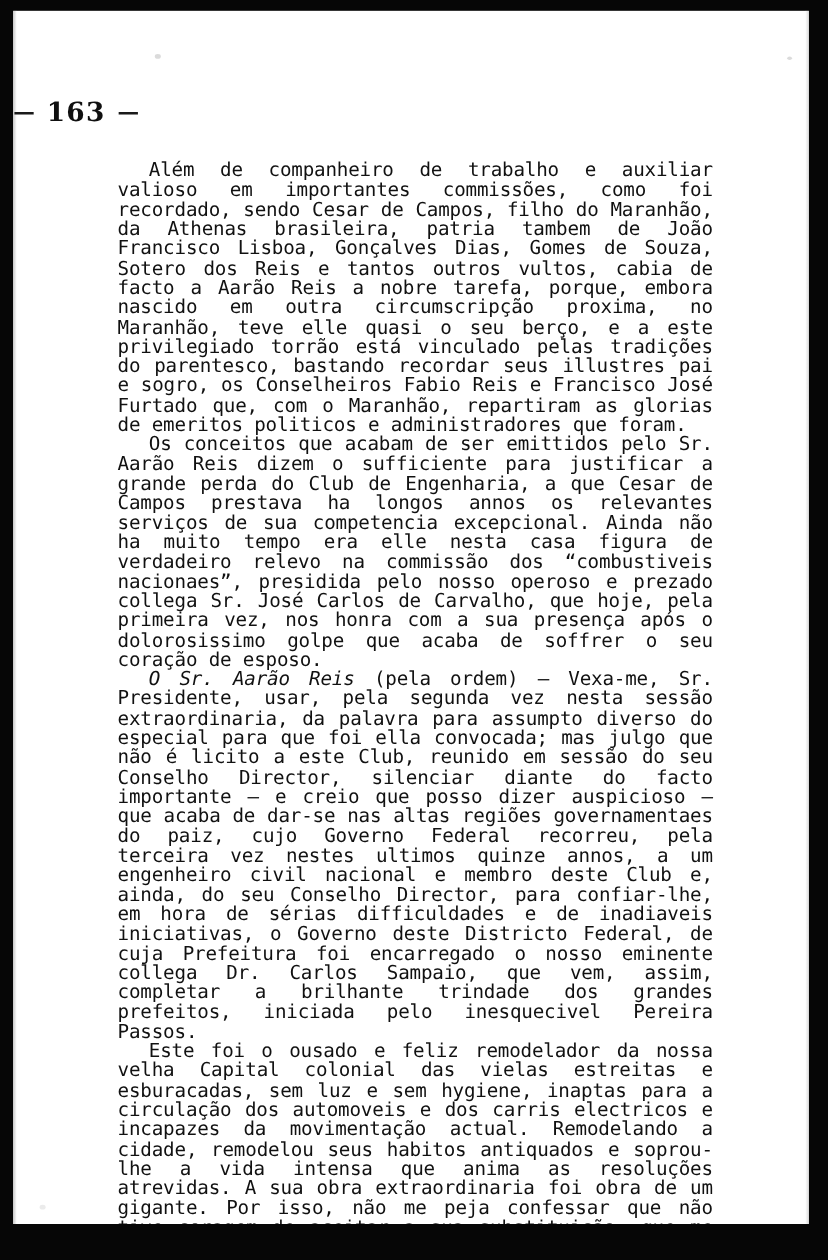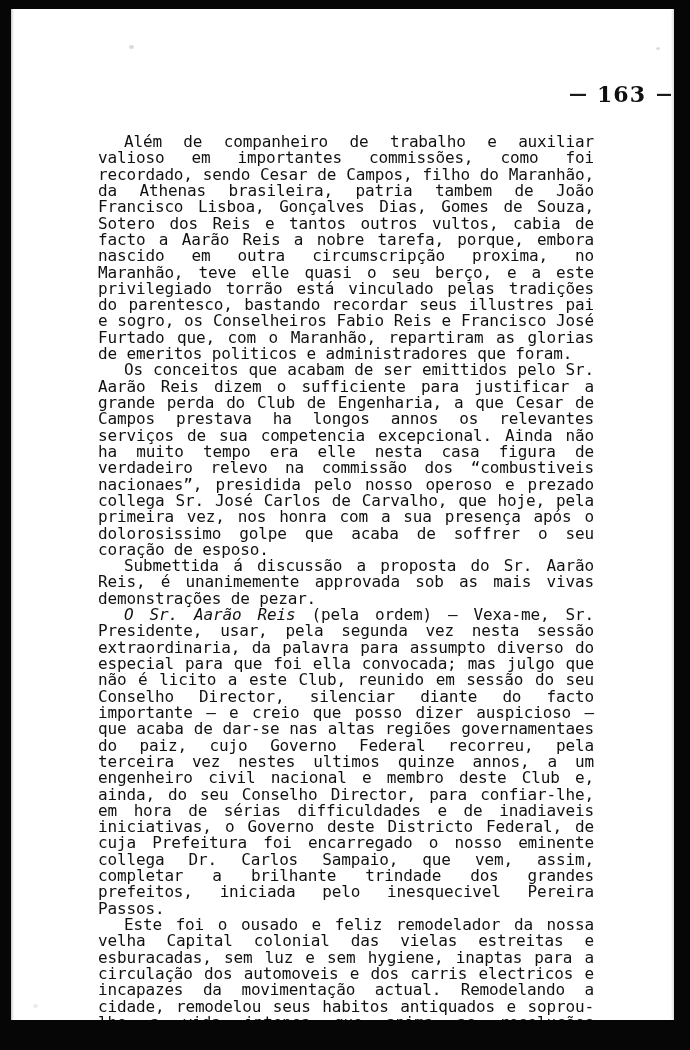--- a/index.html
+++ b/index.html
@@ -50,21 +50,21 @@
     background: linear-gradient(to left, #dcdcdc, #ffffff);
     pointer-events: none;
   }
 
   
   #page-header {
     position: absolute;
     left: 0;
     top: 72px;
     width: 663px;
-    text-align: right;
+    text-align: left;
     font-family: "DejaVu Serif", serif;
     font-size: 21px;
     font-weight: bold;
     color: #101010;
     letter-spacing: 1px;
   }
   #page-header .dash {
     font-size: 18px;
     vertical-align: 2px;
     letter-spacing: 0;
@@ -128,19 +128,18 @@
 
     <div class="speck" id="speck-left-low"></div>
 
     <div id="page-header">
       <span class="dash">—</span><span class="pnum">163</span><span class="dash">—</span>
     </div>
 
     <div id="body-text">
       <p class="indent">Além de companheiro de trabalho e auxiliar valioso em importantes commissões, como foi recordado, sendo Cesar de Campos, filho do Maranhão, da Athenas brasileira, patria tambem de João Francisco Lisboa, Gonçalves Dias, Gomes de Souza, Sotero dos Reis e tantos outros vultos, cabia de facto a Aarão Reis a nobre tarefa, porque, embora nascido em outra circumscripção proxima, no Maranhão, teve elle quasi o seu berço, e a este privilegiado torrão está vinculado pelas tradições do parentesco, bastando recordar seus illustres pai e sogro, os Conselheiros Fabio Reis e Francisco José Furtado que, com o Maranhão, repartiram as glorias de emeritos politicos e administradores que foram.</p>
       <p class="indent">Os conceitos que acabam de ser emittidos pelo Sr. Aarão Reis dizem o sufficiente para justificar a grande perda do Club de Engenharia, a que Cesar de Campos prestava ha longos annos os relevantes serviços de sua competencia excepcional. Ainda não ha muito tempo era elle nesta casa figura de verdadeiro relevo na commissão dos “combustiveis nacionaes”, presidida pelo nosso operoso e prezado collega Sr. José Carlos de Carvalho, que hoje, pela primeira vez, nos honra com a sua presença após o dolorosissimo golpe que acaba de soffrer o seu coração de esposo.</p>
-      <p class="indent">Submettida á discussão a proposta do Sr. Aarão Reis, é unanimemente approvada sob as mais vivas demonstrações de pezar.</p>
       <p class="indent"><span class="it">O Sr. Aarão Reis</span><span> (pela ordem) — Vexa-me, Sr. Presidente, usar, pela segunda vez nesta sessão extraordinaria, da palavra para assumpto diverso do especial para que foi ella convocada; mas julgo que não é licito a este Club, reunido em sessão do seu Conselho Director, silenciar diante do facto importante — e creio que posso dizer auspicioso — que acaba de dar-se nas altas regiões governamentaes do paiz, cujo Governo Federal recorreu, pela terceira vez nestes ultimos quinze annos, a um engenheiro civil nacional e membro deste Club e, ainda, do seu Conselho Director, para confiar-lhe, em hora de sérias difficuldades e de inadiaveis iniciativas, o Governo deste Districto Federal, de cuja Prefeitura foi encarregado o nosso eminente collega Dr. Carlos Sampaio, que vem, assim, completar a brilhante trindade dos grandes prefeitos, iniciada pelo inesquecivel Pereira Passos.</span></p>
       <p class="indent">Este foi o ousado e feliz remodelador da nossa velha Capital colonial das vielas estreitas e esburacadas, sem luz e sem hygiene, inaptas para a circulação dos automoveis e dos carris electricos e incapazes da movimentação actual. Remodelando a cidade, remodelou seus habitos antiquados e soprou-lhe a vida intensa que anima as resoluções atrevidas. A sua obra extraordinaria foi obra de um gigante. Por isso, não me peja confessar que não tive coragem de aceitar a sua substituição, que me fôra destinada pela excessiva conflança de uma amizade demasiado benevolente; e, se até ha pouco tempo, jámais me arrependera dessa cobardia diante de responsabilidade tamanha, dou, agora, parabens á minha fortuna que me amparou, nessa difficil emergencia da minha vida publica, com o bom senso necessario a tão prudente recusa, que me livrou da acabrunhadora entalação entre o fulgor daquelle aureo periodico de admiraveis transformações e o do recente me-</p>
     </div>
 
   </div>
 </div>
 
 </body></html>

